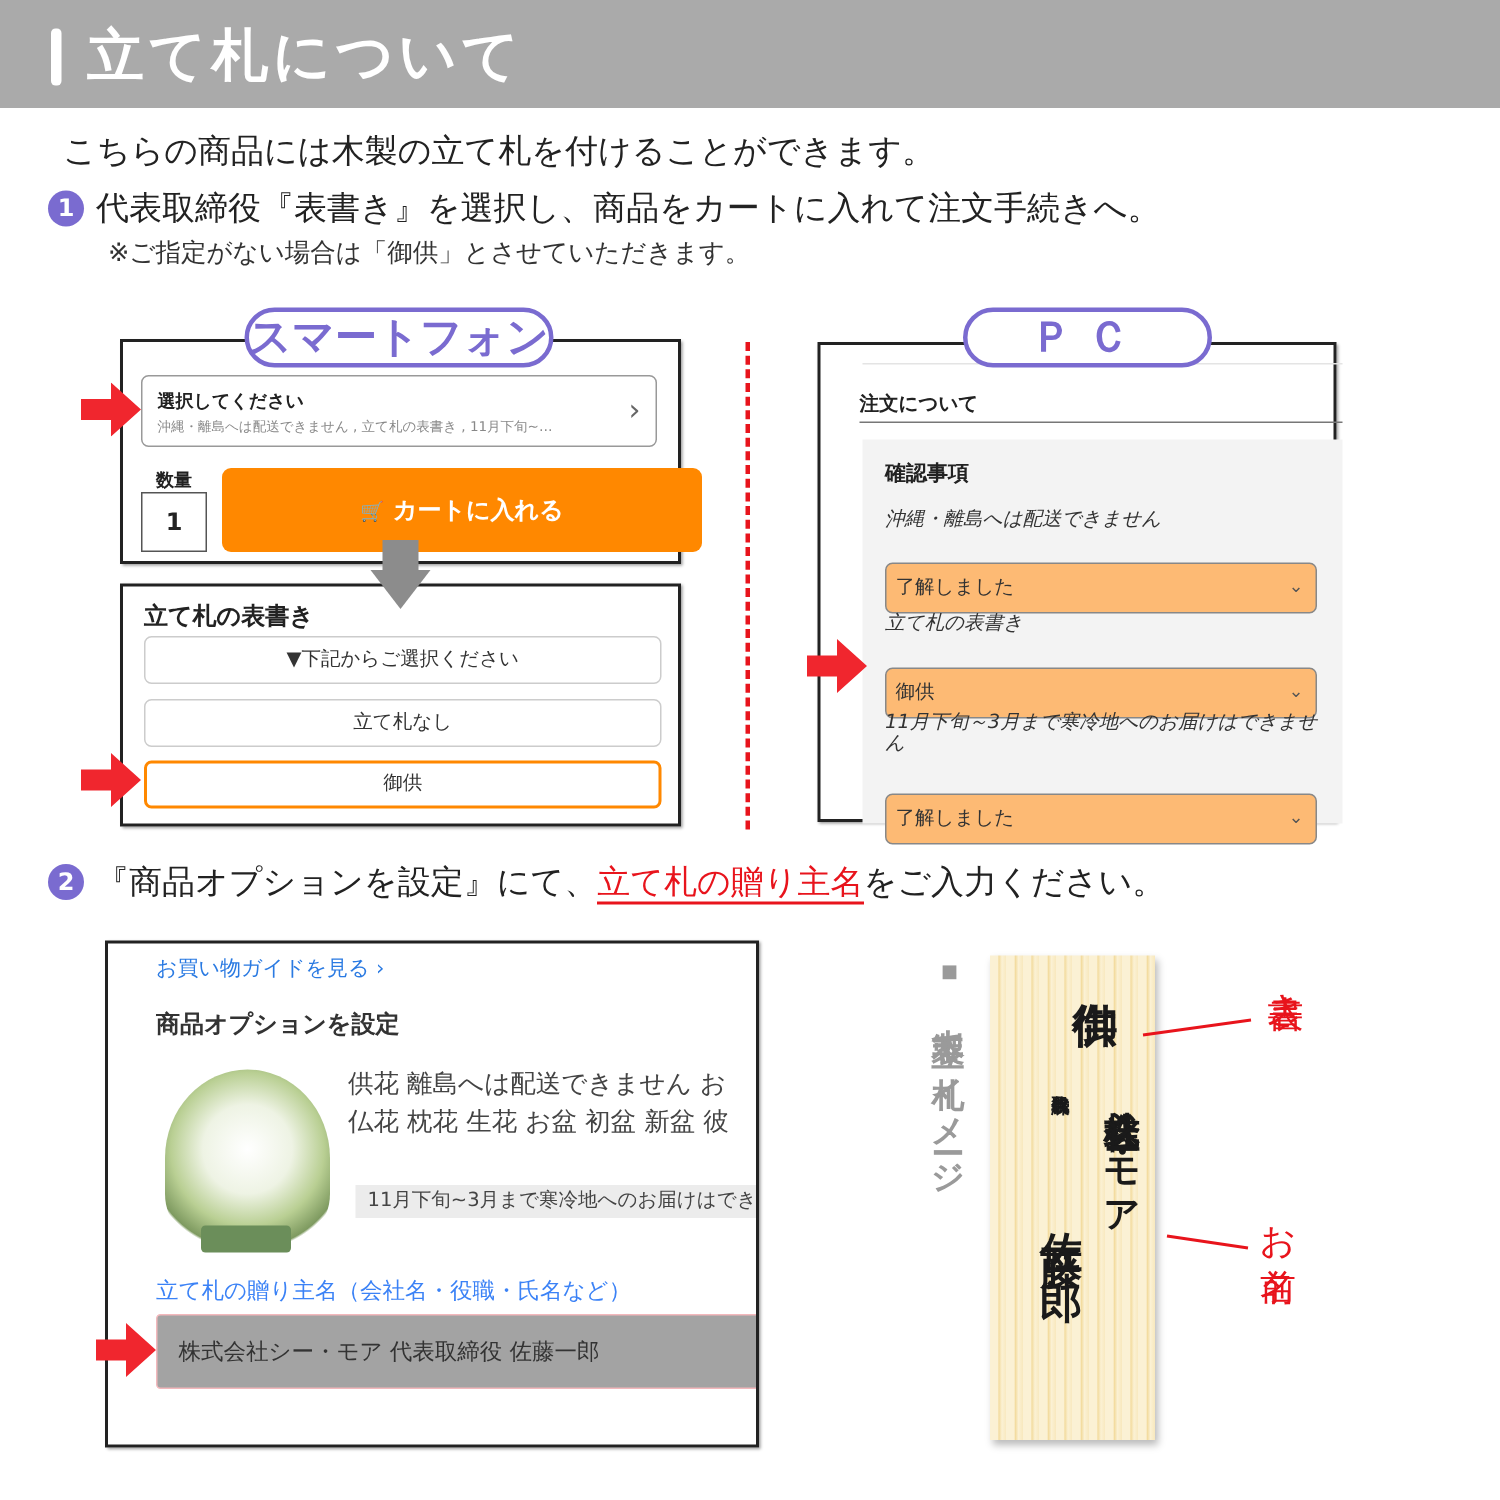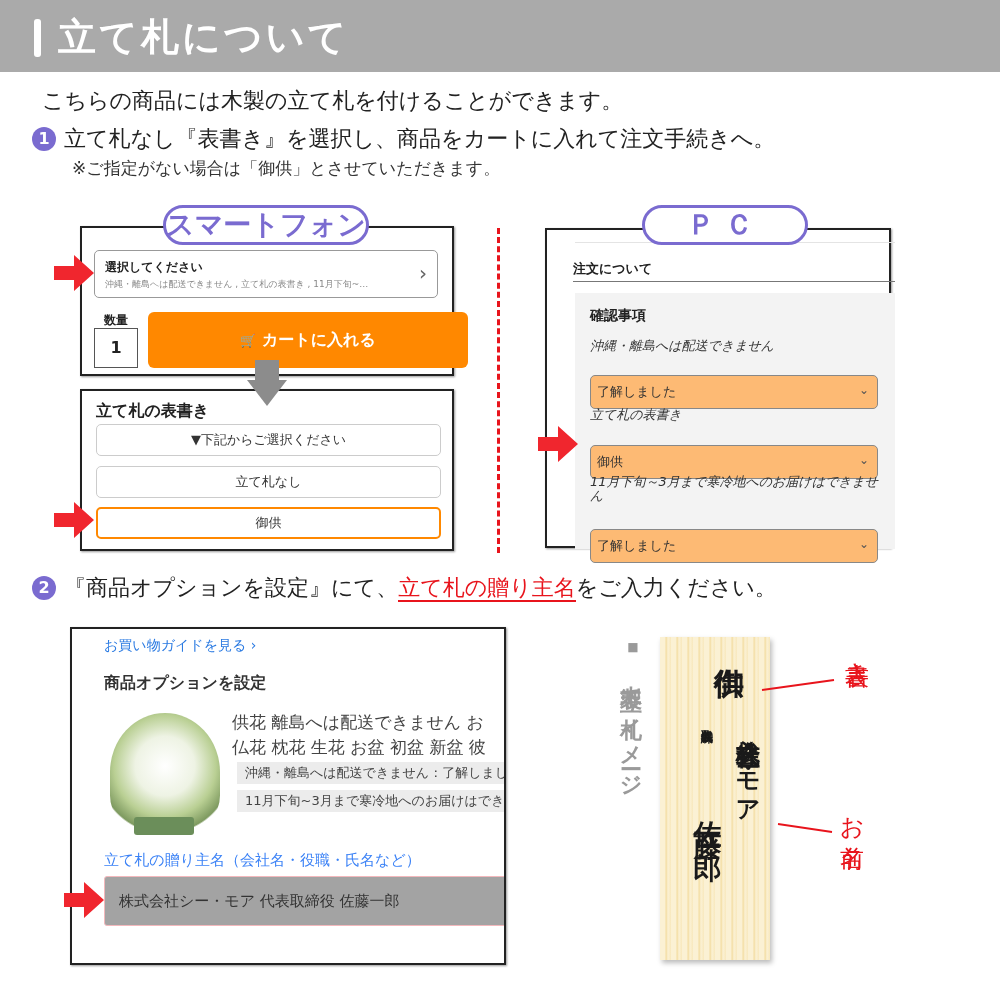--- a/index.html
+++ b/index.html
@@ -29,21 +29,21 @@
 <body>
 
 <div class="abs header">
   <div class="bar"></div>
   <div class="title">立て札について</div>
 </div>
 
 <div class="abs intro">こちらの商品には木製の立て札を付けることができます。</div>
 
 <div class="abs step" style="left:32px; top:124px;">
-  <span class="step-num">1</span><span>立て札なし『表書き』を選択し、商品をカートに入れて注文手続きへ。</span>
+  <span class="step-num">1</span><span>代表取締役『表書き』を選択し、商品をカートに入れて注文手続きへ。</span>
 </div>
 <div class="abs note">※ご指定がない場合は「御供」とさせていただきます。</div>
 
 <div class="abs pill" style="left:163px; top:205px; width:206px; height:40px; line-height:34px;">スマートフォン</div>
 
 <div class="abs frame" style="left:80px; top:226px; width:374px; height:150px;">
   <div class="abs sel-box" style="left:12px; top:22px; width:344px; height:48px;">
     <div class="abs" style="left:10px; top:8px; font-size:12px; font-weight:bold; color:#222;">選択してください</div>
     <div class="abs" style="left:10px; top:27px; font-size:9px; color:#888; white-space:nowrap;">沖縄・離島へは配送できません , 立て札の表書き , 11月下旬~…</div>
     <div class="abs" style="right:10px; top:10px; font-size:20px; color:#666;">›</div>
@@ -104,21 +104,20 @@
   <span class="step-num">2</span><span>『商品オプションを設定』にて、</span><span style="color:#e8141c; border-bottom:2px solid #e8141c;">立て札の贈り主名</span><span>をご入力ください。</span>
 </div>
 
 <div class="abs frame" style="left:70px; top:627px; width:436px; height:338px; overflow:hidden;">
   <div class="abs" style="left:32px; top:8px; font-size:14px; color:#2a7ae2;">お買い物ガイドを見る ›</div>
   <div class="abs" style="left:32px; top:44px; font-size:16px; font-weight:bold; color:#333;">商品オプションを設定</div>
   <div class="abs" style="left:38px; top:84px; width:110px; height:118px; border-radius:50% 50% 30% 30%; background: radial-gradient(circle at 50% 45%, #ffffff 0%, #eef3e4 35%, #b9cf93 60%, #7e9a60 78%, transparent 80%);"></div>
   <div class="abs" style="left:62px; top:188px; width:60px; height:18px; background:#6b8e5a; border-radius:3px;"></div>
   <div class="abs" style="left:160px; top:82px; font-size:17px; color:#444; white-space:nowrap;">供花 離島へは配送できません お</div>
   <div class="abs" style="left:160px; top:107px; font-size:17px; color:#444; white-space:nowrap;">仏花 枕花 生花 お盆 初盆 新盆 彼</div>
-  <div class="abs" style="left:165px; top:133px; width:280px; height:22px; background:#ececec; font-size:13px; color:#444; line-height:22px; padding-left:8px; white-space:nowrap;">沖縄・離島へは配送できません：了解しまし</div>
   <div class="abs" style="left:165px; top:161px; width:280px; height:22px; background:#ececec; font-size:13px; color:#444; line-height:22px; padding-left:8px; white-space:nowrap;">11月下旬~3月まで寒冷地へのお届けはでき</div>
   <div class="abs" style="left:32px; top:222px; font-size:15px; color:#3b82f6;">立て札の贈り主名（会社名・役職・氏名など）</div>
   <div class="abs" style="left:32px; top:247px; width:410px; height:50px; background:#a3a3a3; border:1px solid #f3b8bc; border-radius:3px; font-size:15px; color:#333; line-height:48px; padding-left:14px;">株式会社シー・モア 代表取締役 佐藤一郎</div>
 </div>
 <svg class="abs arrow-red" style="left:64px; top:882px;" viewBox="0 0 40 36">
     <polygon points="0,11 20,11 20,0 40,18 20,36 20,25 0,25" fill="#f0262e"></polygon>
   </svg>
 
 <div class="abs" style="left:623px; top:640px; width:20px; color:#9a9a9a; font-size:12px; text-align:center;">■</div>
 <div class="abs" style="left:618px; top:668px; width:28px; writing-mode:vertical-rl; font-size:22px; font-weight:bold; color:#9a9a9a; letter-spacing:2px;">木製立て札イメージ</div>

